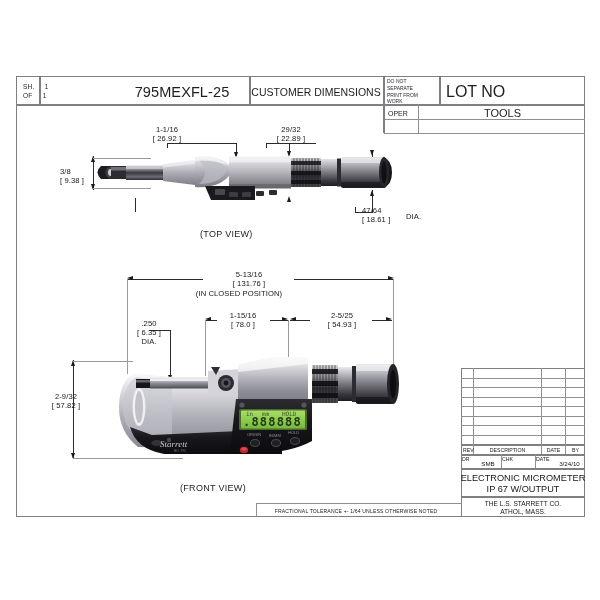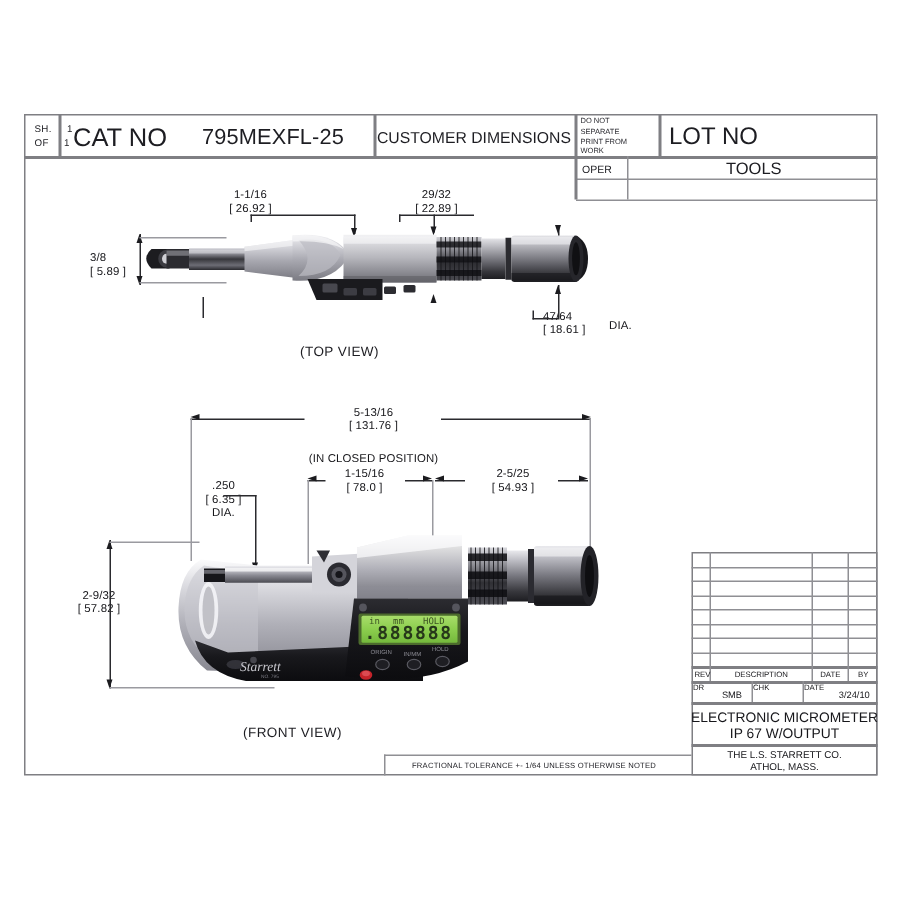--- a/index.html
+++ b/index.html
@@ -135,21 +135,20 @@
   <div class="vline" style="left:249px; top:76px; height:28px;"></div>
   <div class="vline" style="left:383px; top:76px; height:57px;"></div>
   <div class="vline" style="left:439px; top:76px; height:28px;"></div>
   <div class="vline-thin" style="left:418px; top:104px; height:29px;"></div>
 
   <div class="hdr-cell sheet-of">
     <div><span>SH.</span>&nbsp;<span class="num">1</span></div>
     <div><span>OF</span>&nbsp;<span class="num">1</span></div>
   </div>
 
-  <div class="hdr-cell catno-label">CAT NO</div>
   <div class="hdr-cell catno-value">795MEXFL-25</div>
   <div class="hdr-cell cust-dim">CUSTOMER DIMENSIONS</div>
 
   <div class="hdr-cell donot">
     <div>DO NOT</div>
       <div>SEPARATE</div>
       <div>PRINT FROM</div>
       <div>WORK</div>
   </div>
 
@@ -172,21 +171,21 @@
     <div class="sub">[ 22.89 ]</div>
   </div>
   <div class="dl" style="left:266px; top:143px; width:50px;"></div>
   <div class="dlv" style="left:266px; top:143px; height:5px;"></div>
   <div class="dlv" style="left:289px; top:143px; height:12px;"></div>
   <div class="arr down" style="left:287px; top:151px;"></div>
   <div class="arr up" style="left:287px; top:196px;"></div>
 
   <div class="dim left" style="left:60px; top:168px; width:48px;">
     <div>3/8</div>
-    <div class="sub">[ 5.89 ]</div>
+    <div class="sub">[ 9.38 ]</div>
   </div>
   <div class="dlv" style="left:93px; top:156px; height:34px;"></div>
   <div class="arr up" style="left:91px; top:156px;"></div>
   <div class="arr down" style="left:91px; top:184px;"></div>
   <div class="exth" style="left:93px; top:158px; width:58px;"></div>
   <div class="exth" style="left:93px; top:188px; width:58px;"></div>
 
   <div class="dim left" style="left:362px; top:207px; width:44px;">
     <div>47/64</div>
     <div class="sub">[ 18.61 ]</div>
@@ -291,21 +290,21 @@
       <ellipse cx="289" cy="24.5" rx="2.6" ry="11" fill="#101013"></ellipse>
     </svg>
   </div>
 
   <div class="view-caption" style="left:200px; top:229px;">(TOP VIEW)</div>
 
   <div class="dim" style="left:206px; top:271px; width:86px;">
     <div>5-13/16</div>
     <div class="sub">[ 131.76 ]</div>
   </div>
-  <div class="dim" style="left:189px; top:290px; width:120px;margin-top:12px;">(IN CLOSED POSITION)</div>
+  <div class="dim" style="left:179px; top:290px; width:120px;">(IN CLOSED POSITION)</div>
   <div class="dl" style="left:127px; top:279px; width:76px;"></div>
   <div class="dl" style="left:294px; top:279px; width:100px;"></div>
   <div class="arr left" style="left:127px; top:276px;"></div>
   <div class="arr right" style="left:388px; top:276px;"></div>
   <div class="ext" style="left:127px; top:279px; height:95px;"></div>
   <div class="ext" style="left:393px; top:279px; height:94px;"></div>
 
   <div class="dim" style="left:125px; top:320px; width:48px;">
     <div>.250</div>
     <div class="sub">[ 6.35 ]</div>
@@ -477,21 +476,21 @@
       <rect x="240" y="11" width="4" height="36" fill="#2b2b31"></rect>
 
       <rect x="244" y="9" width="38" height="40" rx="2" fill="url(#fvThimbleG)"></rect>
       <rect x="244" y="10" width="38" height="6" fill="#f2f2f5" opacity="0.65"></rect>
       <rect x="244" y="42" width="38" height="6" fill="#111114" opacity="0.6"></rect>
       <ellipse cx="281" cy="29" rx="6" ry="20" fill="#222227"></ellipse>
       <ellipse cx="281" cy="29" rx="3" ry="14" fill="#0e0e11"></ellipse>
     </svg>
   </div>
 
-  <div class="view-caption" style="left:162px; top:483px;">(FRONT VIEW)</div>
+  <div class="view-caption" style="left:180px; top:483px;">(FRONT VIEW)</div>
 
   <div class="tb">
 
     <div style="position:absolute; left:0; top:0; width:124px; height:149px; border:1.2px solid #7f7f83; box-sizing:border-box;"></div>
 
     <div class="hline-thin" style="left:0; top:9.5px;  width:124px;"></div>
     <div class="hline-thin" style="left:0; top:19px;   width:124px;"></div>
     <div class="hline-thin" style="left:0; top:28.5px; width:124px;"></div>
     <div class="hline-thin" style="left:0; top:38px;   width:124px;"></div>
     <div class="hline-thin" style="left:0; top:47.5px; width:124px;"></div>

